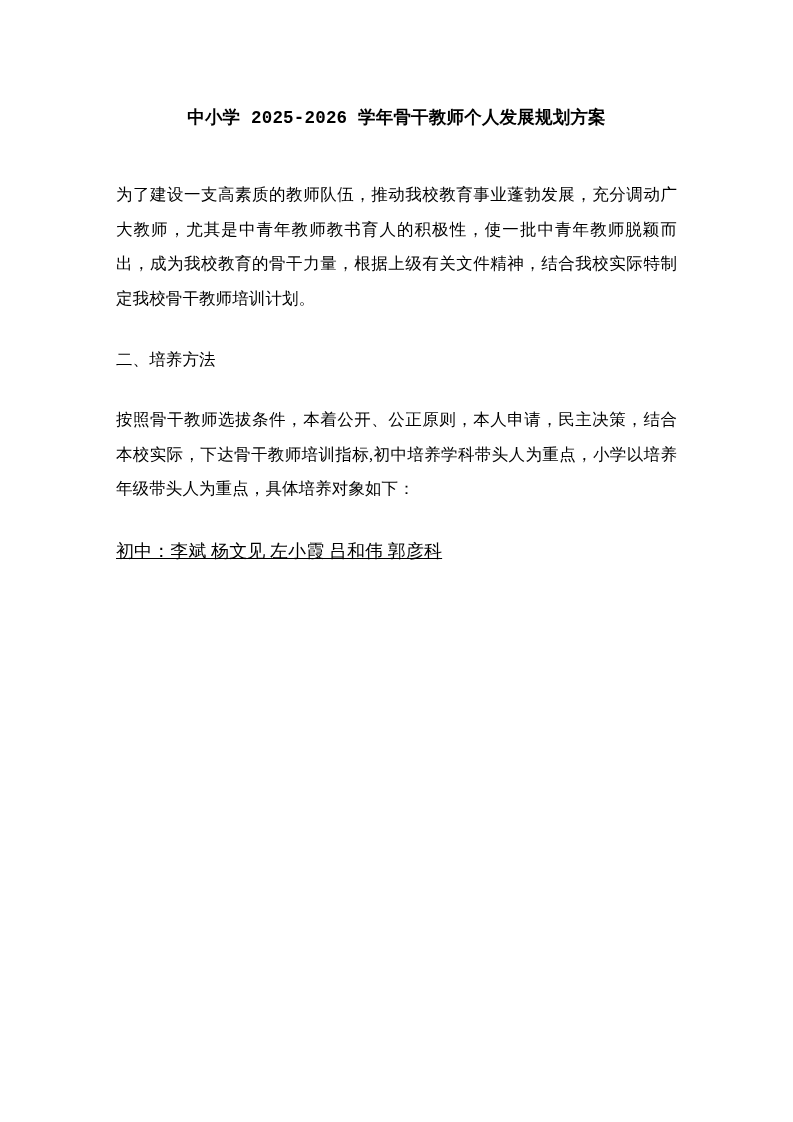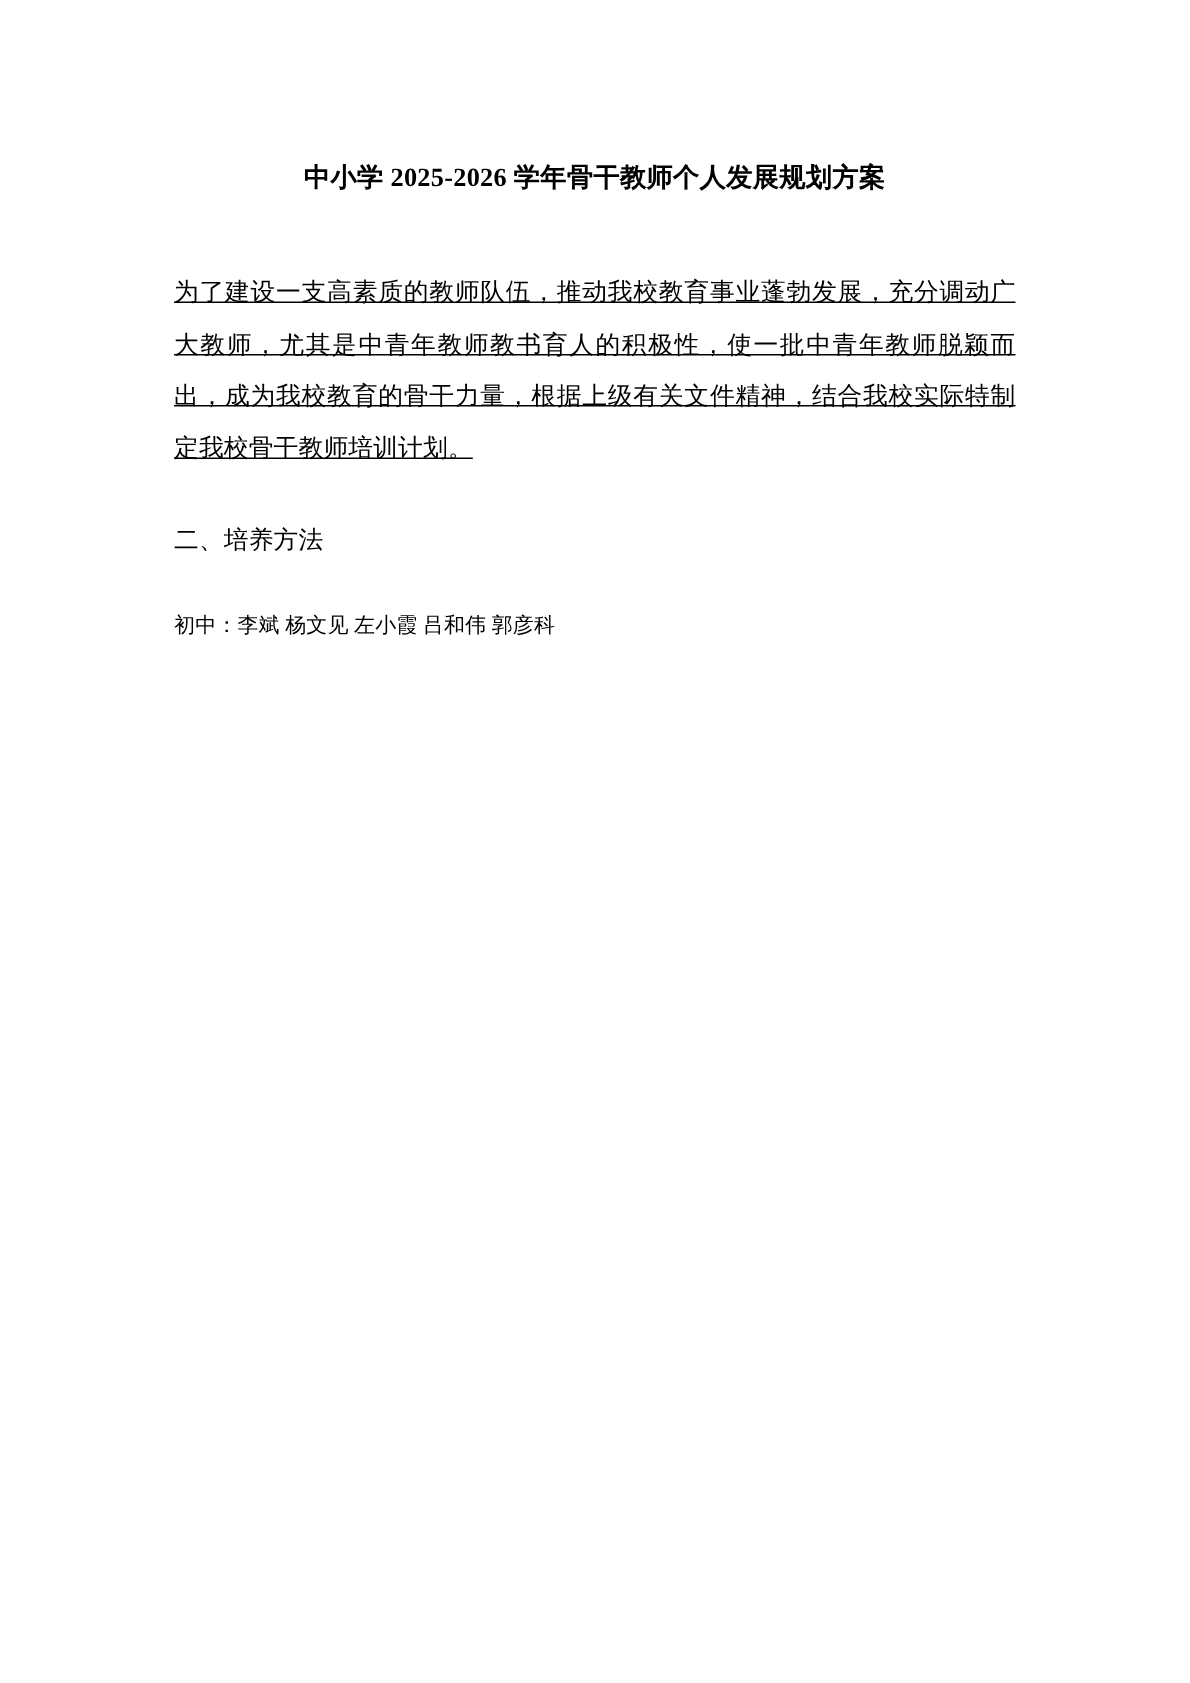--- a/index.html
+++ b/index.html
@@ -16,70 +16,71 @@
   }
   .page {
     position: relative;
     width: 793px;
     height: 1122px;
     box-sizing: border-box;
     padding: 96px 116px 80px 116px;
     background: #ffffff;
   }
   .doc-title {
-    font-family: Liberation Serif, serif;
+    font-family: Liberation Mono, monospace;
     font-size: 17.5px;
     font-weight: bold;
     text-align: center;
     letter-spacing: 0.2px;
     margin: 0 0 0 0;
     padding-top: 8px;
     line-height: 1.6;
   }
   .body-block {
     margin-top: 46px;
   }
   p.para {
     font-size: 16.5px;
     line-height: 2.1;
     margin: 0 0 26px 0;
     text-align: justify;
     text-justify: inter-ideograph;
     letter-spacing: 0.1px;
-    text-decoration: underline;
   }
   p.para:last-child {
     margin-bottom: 0;
   }
   p.heading {
     font-size: 16.5px;
     line-height: 2.1;
     margin: 0 0 26px 0;
     letter-spacing: 0.1px;
   }
   p.list-line {
-    font-size: 14px;
+    font-size: 18px;
     line-height: 2.1;
     margin: 0 0 26px 0;
     letter-spacing: 0.1px;
+    text-decoration: underline;
   }
 </style>
 </head>
 <body>
 
 <div class="page">
 
   <h1 class="doc-title">中小学 2025-2026 学年骨干教师个人发展规划方案</h1>
 
   <div class="body-block">
 
     <p class="para">为了建设一支高素质的教师队伍，推动我校教育事业蓬勃发展，充分调动广大教师，尤其是中青年教师教书育人的积极性，使一批中青年教师脱颖而出，成为我校教育的骨干力量，根据上级有关文件精神，结合我校实际特制定我校骨干教师培训计划。</p>
 
 
 
     <p class="heading">二、培养方法</p>
 
+    <p class="para">按照骨干教师选拔条件，本着公开、公正原则，本人申请，民主决策，结合本校实际，下达骨干教师培训指标,初中培养学科带头人为重点，小学以培养年级带头人为重点，具体培养对象如下：</p>
 
     <p class="list-line">初中：李斌 杨文见 左小霞 吕和伟 郭彦科</p>
 
   </div>
 
 </div>
 
 </body></html>

